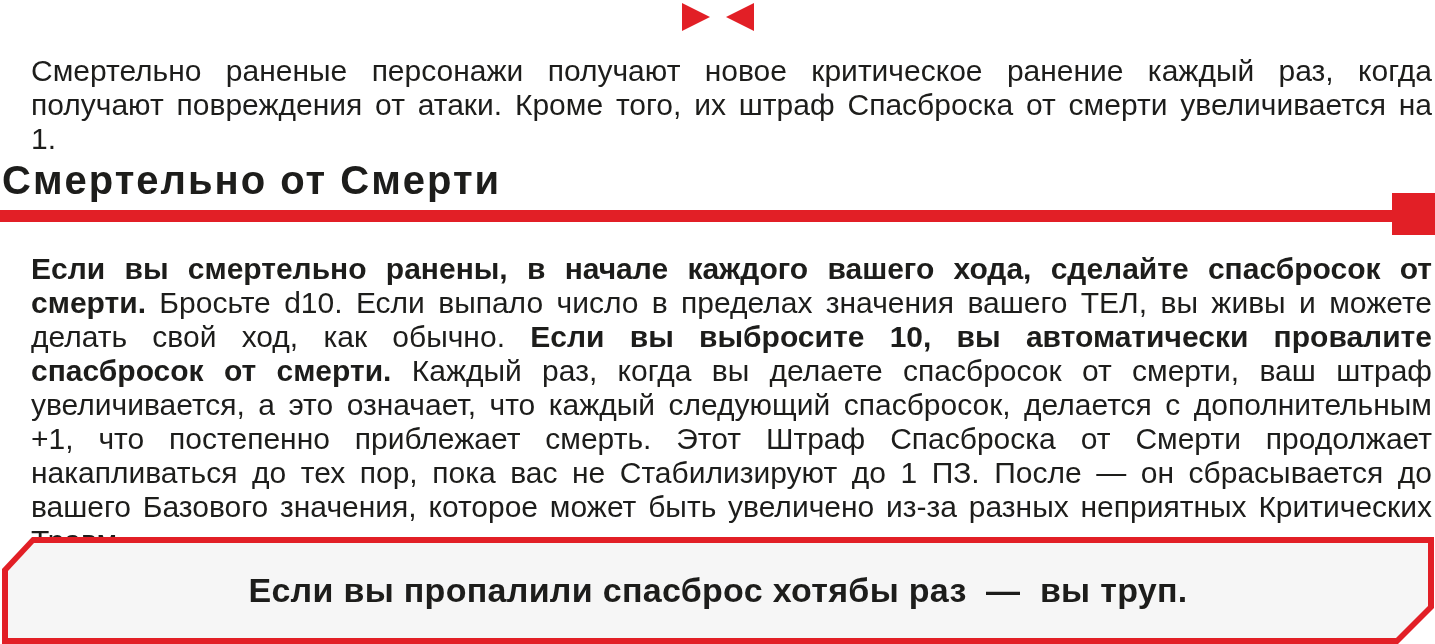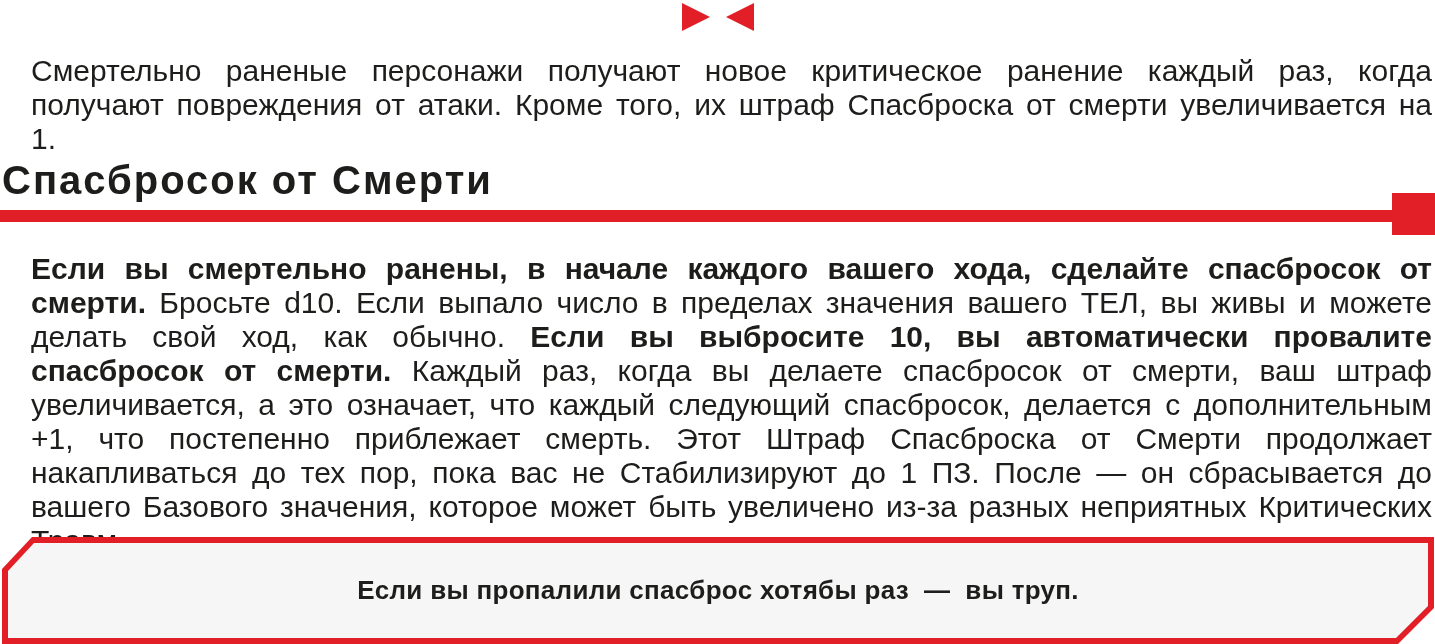--- a/index.html
+++ b/index.html
@@ -50,34 +50,34 @@
     background:var(--red);
     clip-path:polygon(30px 0, 100% 0, 100% calc(100% - 36px), calc(100% - 36px) 100%, 0 100%, 0 32px);
   }
   .callout-inner{
     position:absolute;inset:6px;
     background:var(--panel);
     clip-path:polygon(26px 0, 100% 0, 100% calc(100% - 32px), calc(100% - 32px) 100%, 0 100%, 0 28px);
     display:flex;align-items:center;justify-content:center;
   }
   .callout-text{
-    font-size:26px;font-weight:bold;white-space:pre-wrap;letter-spacing:.3px;
+    font-size:34px;font-weight:bold;white-space:pre-wrap;letter-spacing:.3px;
   }
 </style>
 </head>
 <body>
 
 <div class="title-row">
   <span class="tri tri-right"></span>
   <span class="tri tri-left"></span>
 </div>
 
 <p class="para para-1">Смертельно раненые персонажи получают новое критическое ранение каждый раз, когда получают повреждения от атаки. Кроме того, их штраф Спасброска от смерти увеличивается на 1.</p>
 
-<h1 class="heading">Спасбросок от Смерти</h1>
+<h1 class="heading">Смертельно от Смерти</h1>
 
 <div class="rule">
   <span class="rule-square"></span>
 </div>
 
 <p class="para para-2"><span class="seg-bold">Если вы смертельно ранены, в начале каждого вашего хода, сделайте спасбросок от смерти.</span><span> Бросьте d10. Если выпало число в пределах значения вашего ТЕЛ, вы живы и можете делать свой ход, как обычно. </span><span class="seg-bold">Если вы выбросите 10, вы автоматически провалите спасбросок от смерти.</span><span> Каждый раз, когда вы делаете спасбросок от смерти, ваш штраф увеличивается, а это означает, что каждый следующий спасбросок, делается с дополнительным +1, что постепенно приблежает смерть. Этот Штраф Спасброска от Смерти продолжает накапливаться до тех пор, пока вас не Стабилизируют до 1 ПЗ. После — он сбрасывается до вашего Базового значения, которое может быть увеличено из-за разных неприятных Критических Травм.</span></p>
 
 <div class="callout">
   <div class="callout-inner">
     <span class="callout-text">Если вы пропалили спасброс хотябы раз  —  вы труп.</span>

